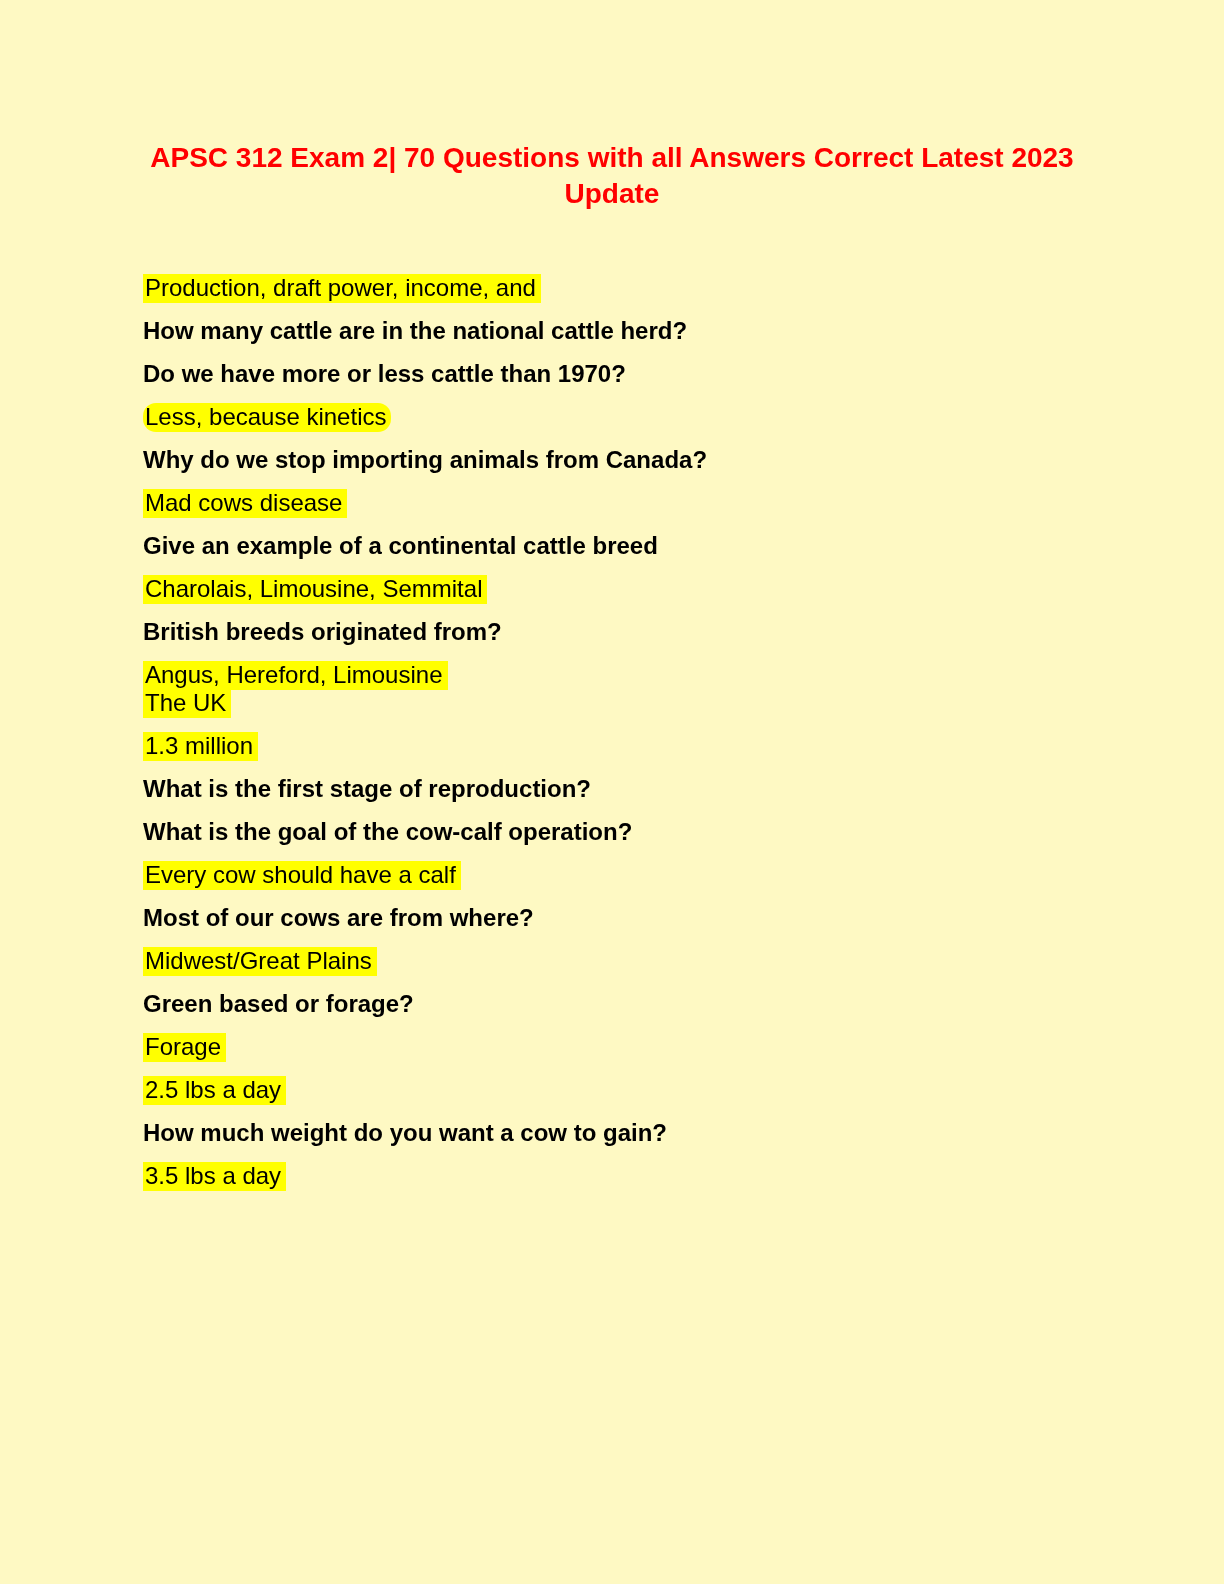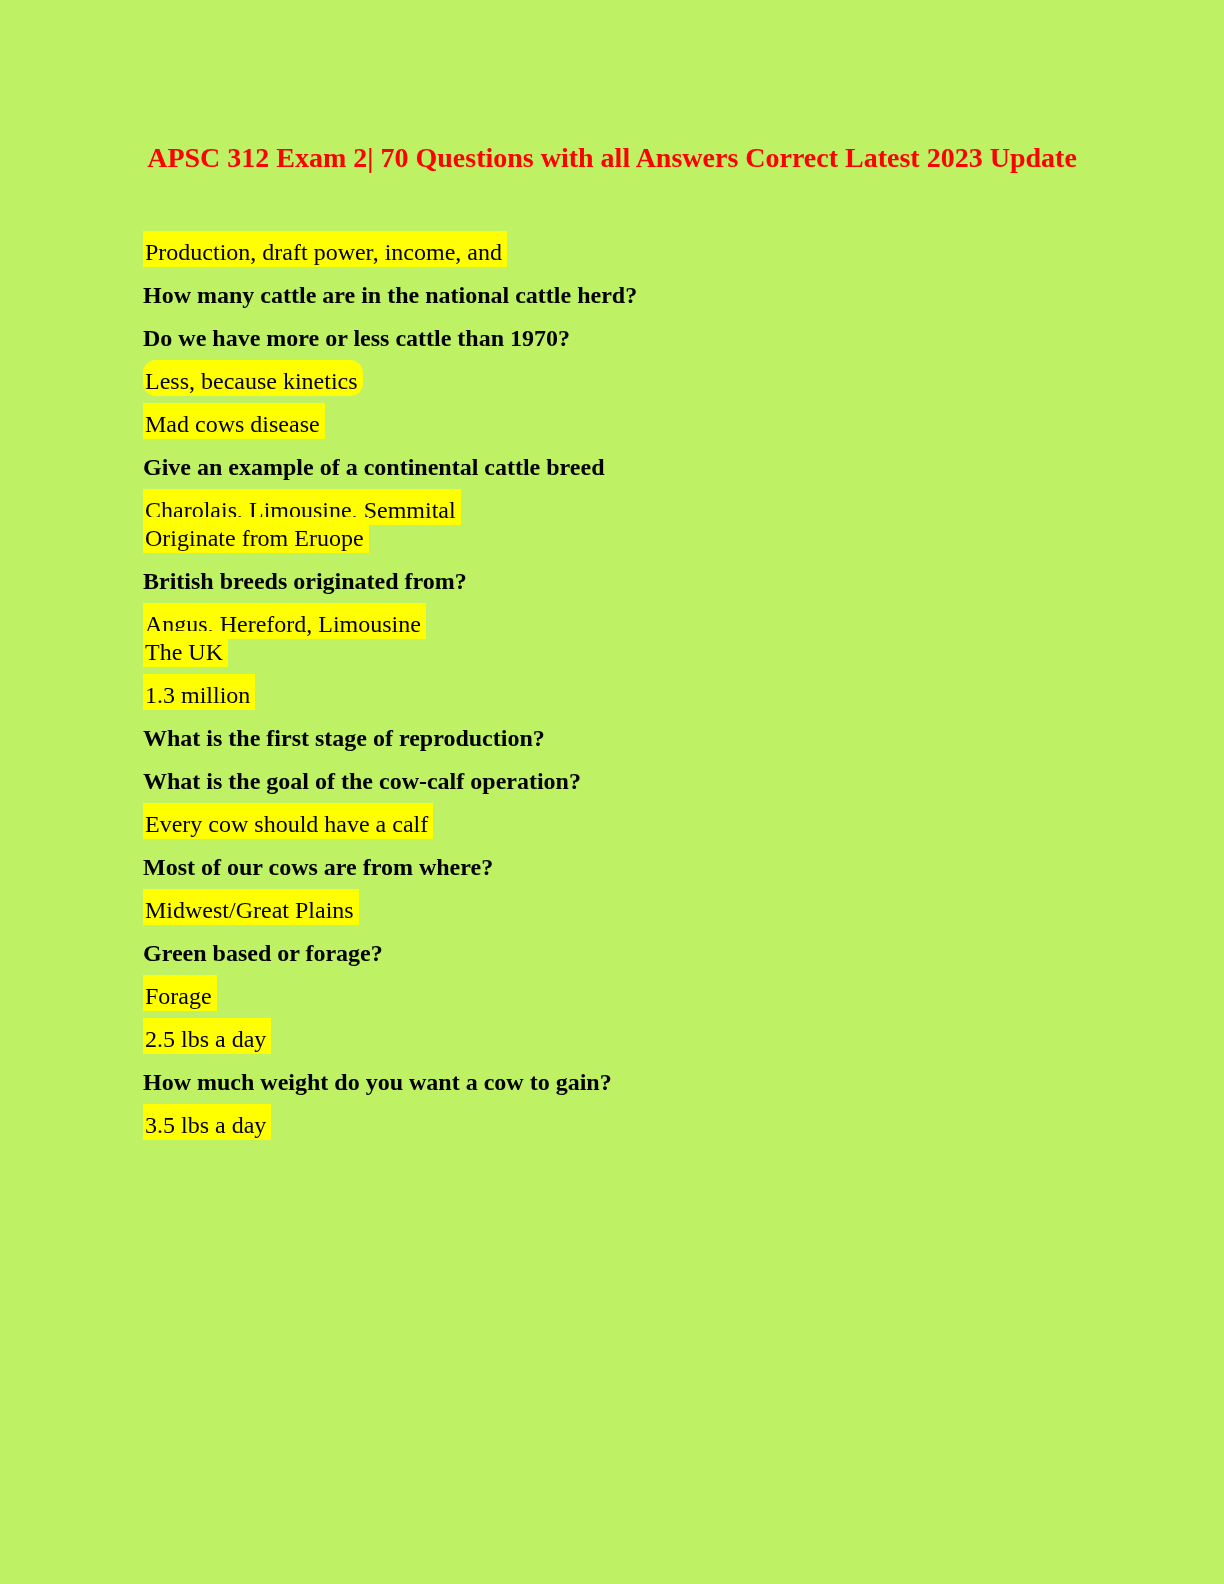--- a/index.html
+++ b/index.html
@@ -4,22 +4,22 @@
 <style>
   html, body {
     margin: 0;
     padding: 0;
     background: #ffffff;
   }
   .page {
     position: relative;
     width: 1224px;
     height: 1584px;
-    background: #bef264;
-    font-family: Liberation Serif, serif;
+    background: #fef9c3;
+    font-family: Liberation Sans, sans-serif;
     color: #000000;
     overflow: hidden;
     box-sizing: border-box;
     padding-top: 140px;
   }
   .title {
     font-size: 28px;
     line-height: 36px;
     font-weight: bold;
     text-align: center;
@@ -39,45 +39,45 @@
     line-height: 28px;
     font-weight: normal;
     margin: 0 0 15px 0;
   }
   .answer-line {
     display: block;
   }
   .answer mark {
     display: inline;
     color: #000000;
-    padding: 8px 5px 2px 2px;
+    padding: 0 5px 2px 2px;
     box-decoration-break: clone;
   }
 </style>
 </head>
 <body>
 
 <div class="page">
   <h1 class="title" style="color: rgb(255, 0, 0);">APSC 312 Exam 2| 70 Questions with all Answers Correct Latest 2023 Update</h1>
   <div class="qa-list" id="qa-list">
       <p class="answer">
         <span class="answer-line"><mark style="background: rgb(255, 255, 0);">Production, draft power, income, and</mark></span>
       </p>
       <p class="question">How many cattle are in the national cattle herd?</p>
       <p class="question">Do we have more or less cattle than 1970?</p>
       <p class="answer">
         <span class="answer-line"><mark style="background: rgb(255, 255, 0); border-radius: 13px;">Less, because kinetics</mark></span>
       </p>
+      <p class="question">Why do we stop importing animals from Canada?</p>
       <p class="answer">
         <span class="answer-line"><mark style="background: rgb(255, 255, 0);">Mad cows disease</mark></span>
       </p>
       <p class="question">Give an example of a continental cattle breed</p>
       <p class="answer">
         <span class="answer-line"><mark style="background: rgb(255, 255, 0);">Charolais, Limousine, Semmital</mark></span>
-        <span class="answer-line"><mark style="background: rgb(255, 255, 0);">Originate from Eruope</mark></span>
       </p>
       <p class="question">British breeds originated from?</p>
       <p class="answer">
         <span class="answer-line"><mark style="background: rgb(255, 255, 0);">Angus, Hereford, Limousine</mark></span>
         <span class="answer-line"><mark style="background: rgb(255, 255, 0);">The UK</mark></span>
       </p>
       <p class="answer">
         <span class="answer-line"><mark style="background: rgb(255, 255, 0);">1.3 million</mark></span>
       </p>
       <p class="question">What is the first stage of reproduction?</p>

